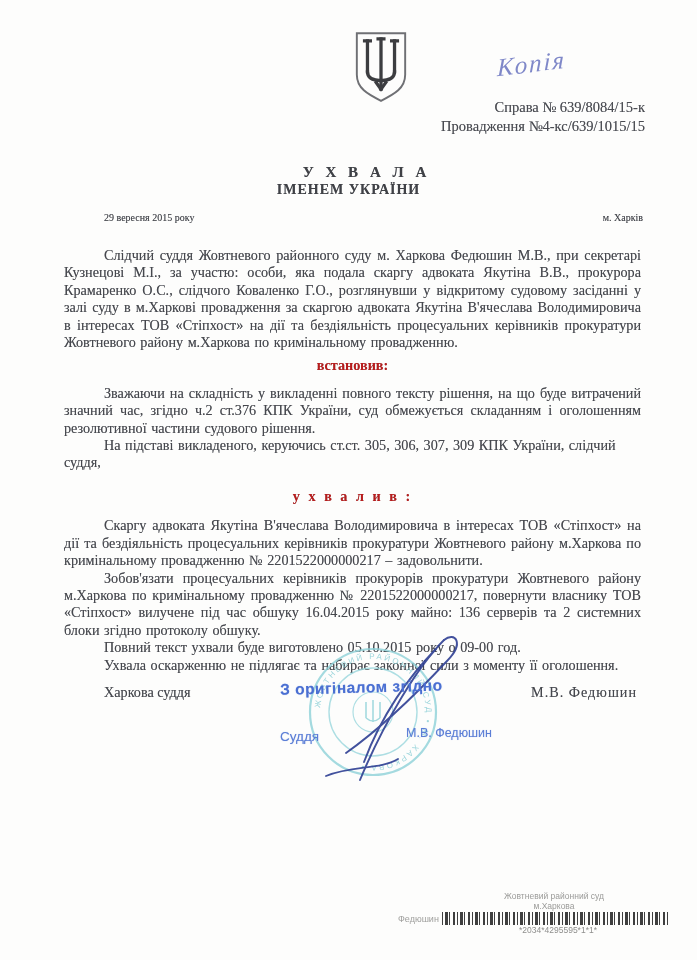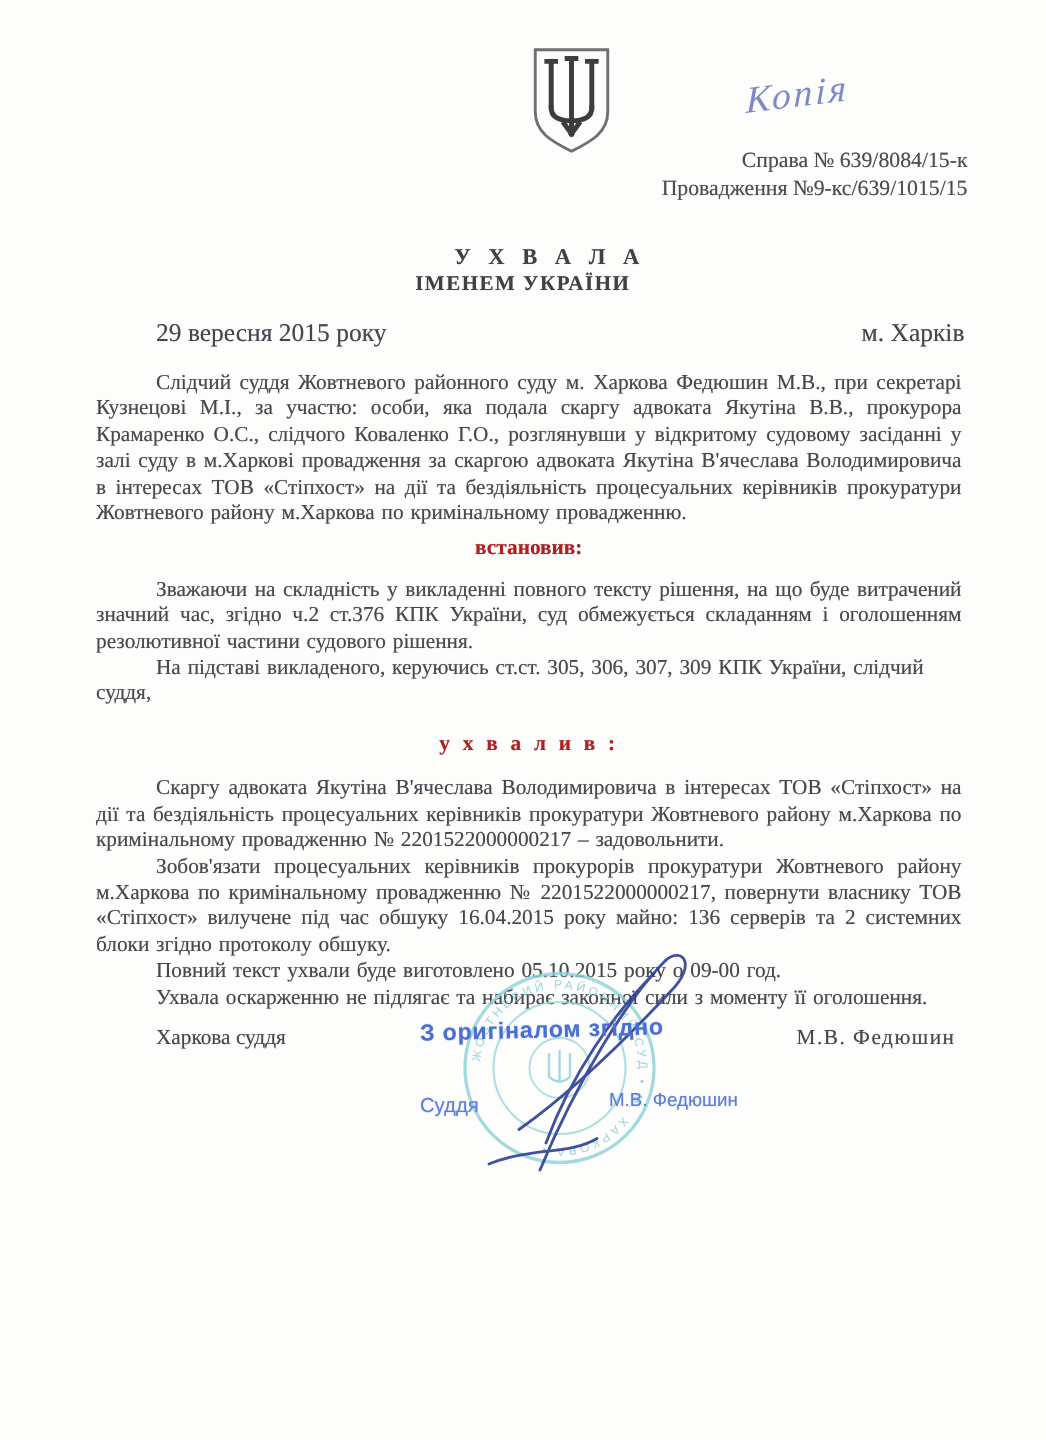--- a/index.html
+++ b/index.html
@@ -23,21 +23,21 @@
     font-size:14.5px;line-height:19px;color:#4a4c52;
   }
   .title-block{
     position:absolute;left:0;top:164px;width:100%;text-align:center;
     font-weight:bold;color:#3f4146;
   }
   .title-line1{font-size:15px;letter-spacing:4px;padding-left:36px;}
   .title-line2{font-size:14px;letter-spacing:1px;margin-top:1px;}
   .date-row{
     position:absolute;left:64px;right:54px;top:212px;
-    display:flex;justify-content:space-between;font-size:17px;
+    display:flex;justify-content:space-between;font-size:10px;
   }
   .date-left{margin-left:40px;}
 
   
   .body-flow{
     position:absolute;left:64px;right:56px;top:247px;
     font-size:14.2px;line-height:17.4px;color:#46484e;
   }
   .para{margin:0;text-indent:40px;text-align:justify;word-spacing:1px;}
   .para.single{text-align:left;}
@@ -111,21 +111,21 @@
         <path d="M30 61 L25 54 M30 61 L35 54"></path>
         <path d="M13 11 H19 M27 9 H33 M41 11 H47"></path>
       </g>
     </svg>
   </div>
 
   <div class="copy-note">Копія</div>
 
   <div class="case-block scan-text">
     <div>Справа № 639/8084/15-к</div>
-    <div>Провадження №9-кс/639/1015/15</div>
+    <div>Провадження №4-кс/639/1015/15</div>
   </div>
 
   <div class="title-block scan-text">
     <div class="title-line1">У Х В А Л А</div>
     <div class="title-line2">ІМЕНЕМ УКРАЇНИ</div>
   </div>
 
   <div class="date-row scan-text">
     <span class="date-left">29 вересня 2015 року</span>
     <span>м. Харків</span>
@@ -174,14 +174,23 @@
         <path d="M176,6 C187,-3 197,9 179,27 C150,58 112,95 78,119"></path>
         <path d="M168,15 C141,42 113,82 96,128"></path>
         <path d="M58,142 C84,131 112,136 130,125"></path>
       </g>
     </svg>
     <div class="certify-text">З оригіналом згідно</div>
     <div class="stamp-judge-label">Суддя</div>
     <div class="stamp-judge-name">М.В. Федюшин</div>
   </div>
 
+  <div class="footer-block">
+    <div class="f-court">Жовтневий районний суд</div>
+    <div class="f-city">м.Харкова</div>
+    <div class="barcode-row">
+      <span class="barcode-prefix">Федюшин</span>
+      <span class="barcode"></span>
+    </div>
+    <div class="barcode-value">*2034*4295595*1*1*</div>
+  </div>
 
 </div>
 
 </body></html>

